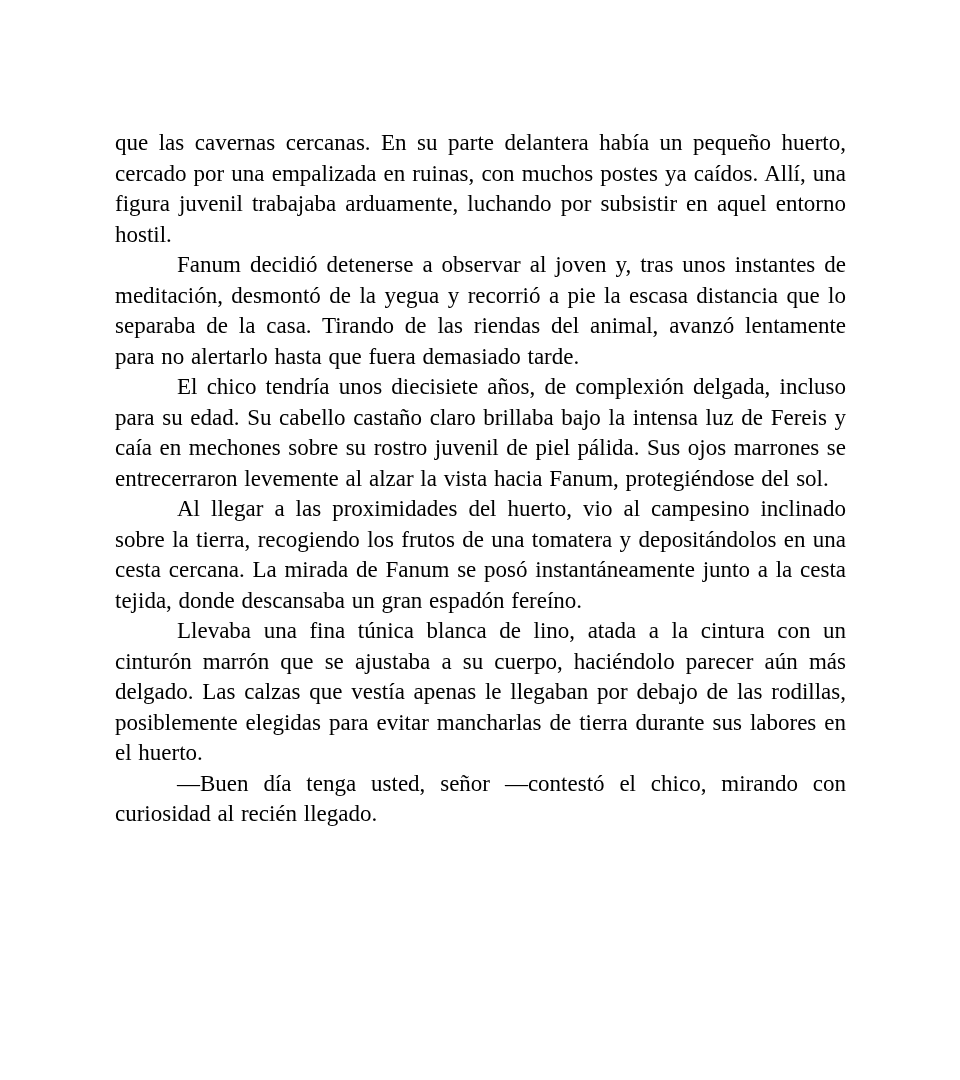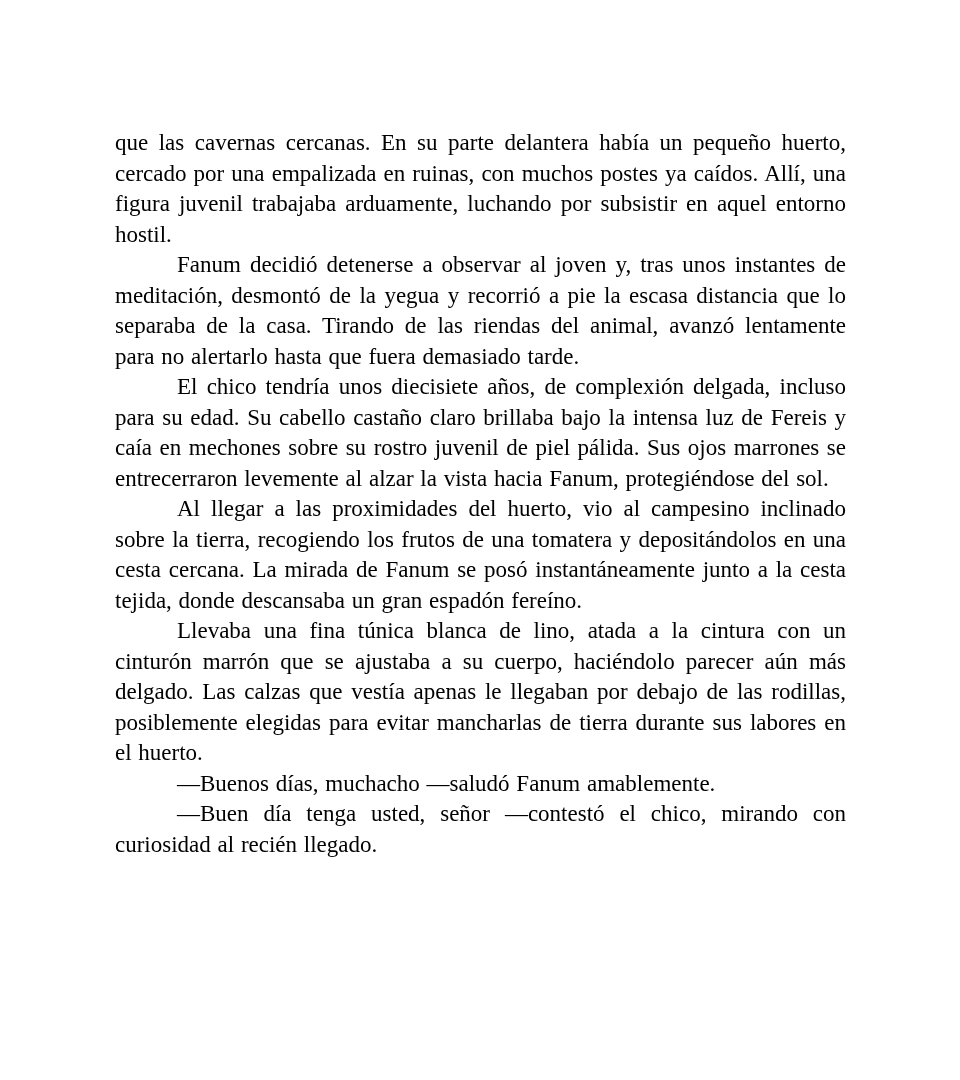--- a/index.html
+++ b/index.html
@@ -36,15 +36,14 @@
 </style>
 </head>
 <body>
 
 <main class="page">
   <p class="para no-indent">que las cavernas cercanas. En su parte delantera había un pequeño huerto, cercado por una empalizada en ruinas, con muchos postes ya caídos. Allí, una figura juvenil trabajaba arduamente, luchando por subsistir en aquel entorno hostil.</p>
   <p class="para">Fanum decidió detenerse a observar al joven y, tras unos instantes de meditación, desmontó de la yegua y recorrió a pie la escasa distancia que lo separaba de la casa. Tirando de las riendas del animal, avanzó lentamente para no alertarlo hasta que fuera demasiado tarde.</p>
   <p class="para">El chico tendría unos diecisiete años, de complexión delgada, incluso para su edad. Su cabello castaño claro brillaba bajo la intensa luz de Fereis y caía en mechones sobre su rostro juvenil de piel pálida. Sus ojos marrones se entrecerraron levemente al alzar la vista hacia Fanum, protegiéndose del sol.</p>
   <p class="para">Al llegar a las proximidades del huerto, vio al campesino inclinado sobre la tierra, recogiendo los frutos de una tomatera y depositándolos en una cesta cercana. La mirada de Fanum se posó instantáneamente junto a la cesta tejida, donde descansaba un gran espadón fereíno.</p>
   <p class="para">Llevaba una fina túnica blanca de lino, atada a la cintura con un cinturón marrón que se ajustaba a su cuerpo, haciéndolo parecer aún más delgado. Las calzas que vestía apenas le llegaban por debajo de las rodillas, posiblemente elegidas para evitar mancharlas de tierra durante sus labores en el huerto.</p>
-  <p class="para">—Buenos días, muchacho —saludó Fanum amablemente.</p>
   <p class="para">—Buen día tenga usted, señor —contestó el chico, mirando con curiosidad al recién llegado.</p>
 </main>
 
 </body></html>

